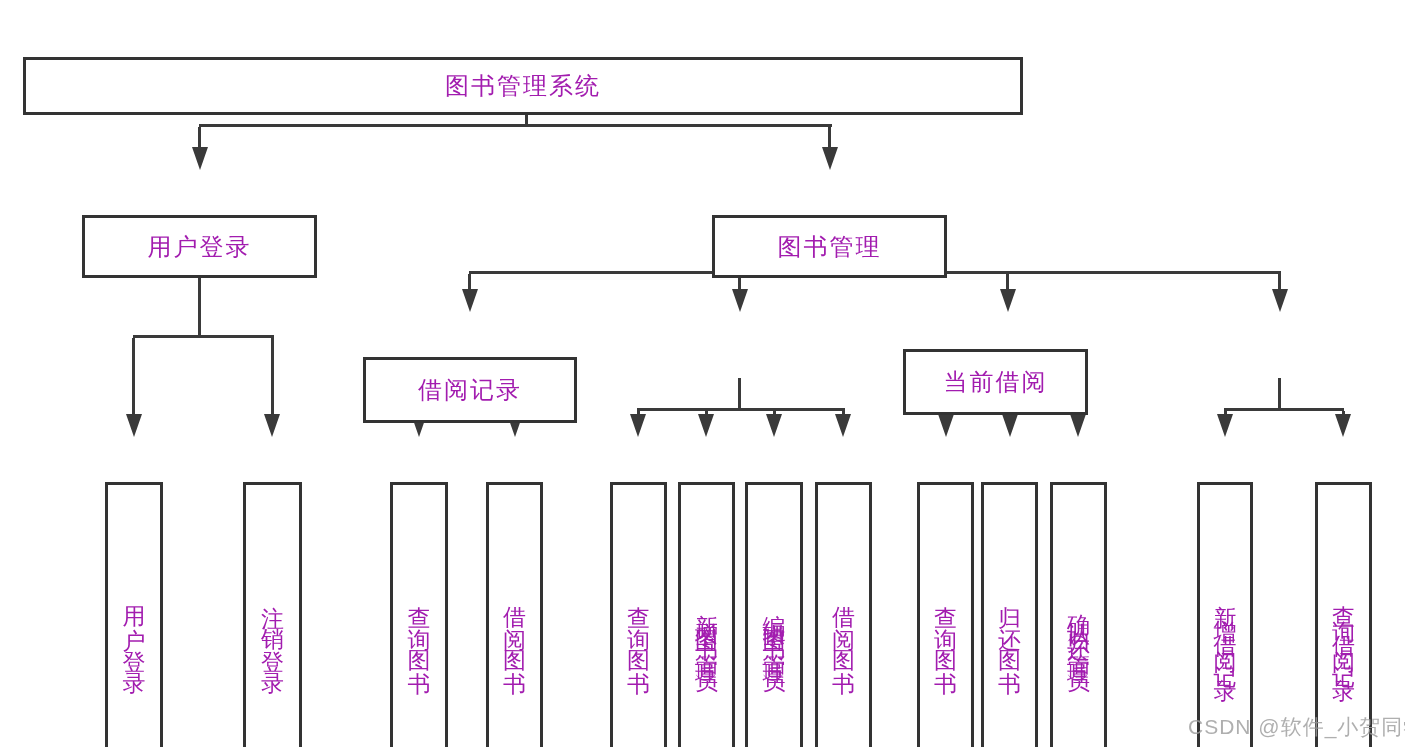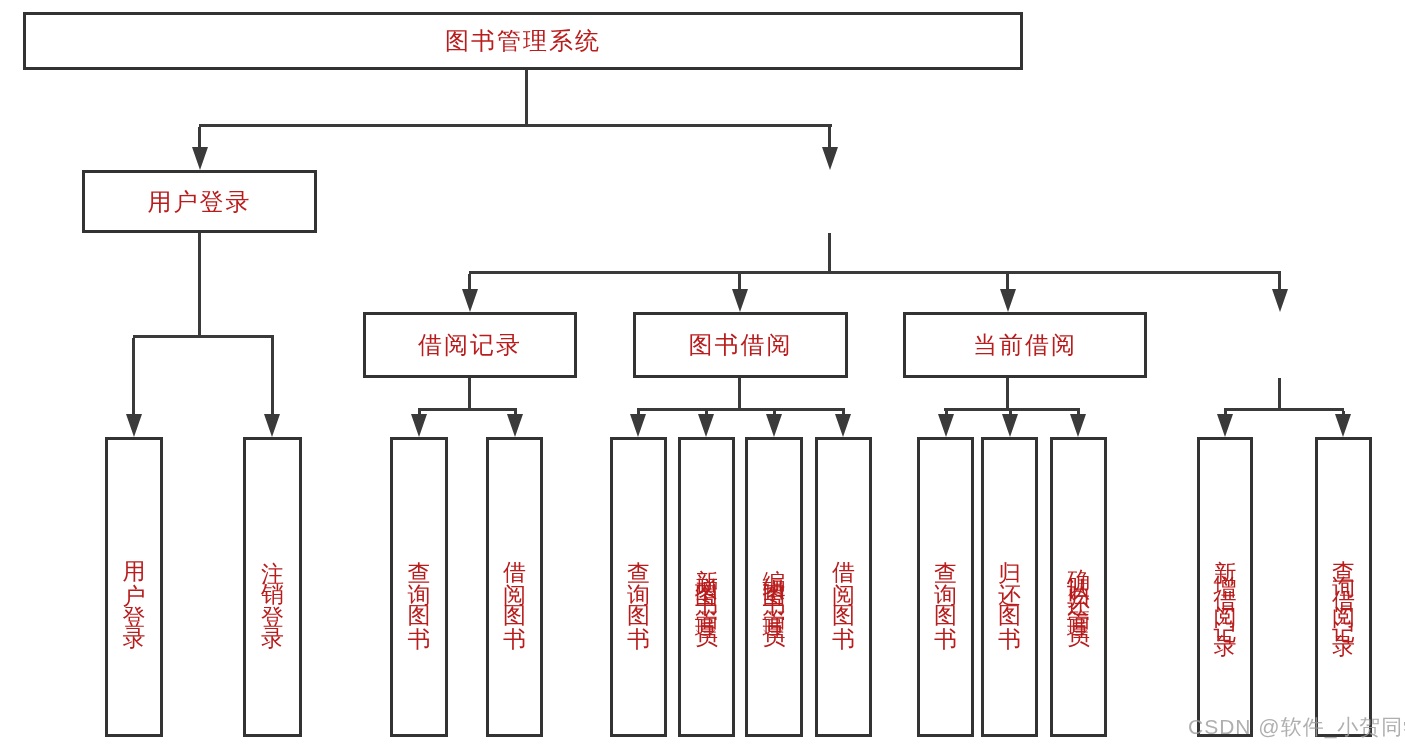--- a/index.html
+++ b/index.html
@@ -3,21 +3,21 @@
 <meta charset="utf-8">
 <style>
   html,body{margin:0;padding:0;background:#fff;}
   .stage{
     position:relative;width:1405px;height:747px;background:#ffffff;
     font-family:"Liberation Sans",sans-serif;overflow:hidden;
   }
   .box{
     position:absolute;box-sizing:border-box;border:3px solid #333333;background:#ffffff;
     display:flex;align-items:center;justify-content:center;
-    color:#b91c1c;font-size:24px;letter-spacing:2px;line-height:1;
+    color:#a21caf;font-size:24px;letter-spacing:2px;line-height:1;margin-top:45px;
   }
   .vbox{
     writing-mode:vertical-rl;text-orientation:mixed;
     font-size:23px;letter-spacing:22px;
   }
   .ls-b{letter-spacing:15px;}
   .ls-c{letter-spacing:8px;}
   .hline,.vline{position:absolute;background:#3a3a3a;}
   .arrow{
     position:absolute;width:0;height:0;
@@ -91,24 +91,24 @@
   <div class="arrow" style="left:1070px;top:414px;"></div>
 
   <div class="vline" style="left:1224px;top:411px;width:3px;height:6px;"></div>
   <div class="arrow" style="left:1217px;top:414px;"></div>
   <div class="vline" style="left:1342px;top:411px;width:3px;height:6px;"></div>
   <div class="arrow" style="left:1335px;top:414px;"></div>
 
   <div class="box" style="left:23px;top:12px;width:1000px;height:58px;">图书管理系统</div>
 
   <div class="box" style="left:82px;top:170px;width:235px;height:63px;">用户登录</div>
+  <div class="box" style="left:712px;top:170px;width:235px;height:63px;">图书管理</div>
 
   <div class="box" style="left:363px;top:312px;width:214px;height:66px;">借阅记录</div>
-  <div class="box" style="left:633px;top:312px;width:215px;height:66px;">图书借阅</div>
-  <div class="box" style="left:903px;top:312px;width:244px;height:66px;">当前借阅</div>
+  <div class="box" style="left:903px;top:304px;width:185px;height:66px;">当前借阅</div>
 
   <div class="box vbox" style="left:105px;top:437px;width:58px;height:300px;">用户登录</div>
   <div class="box vbox" style="left:243px;top:437px;width:59px;height:300px;">注销登录</div>
 
   <div class="box vbox" style="left:390px;top:437px;width:58px;height:300px;">查询图书</div>
   <div class="box vbox" style="left:486px;top:437px;width:57px;height:300px;">借阅图书</div>
 
   <div class="box vbox" style="left:610px;top:437px;width:57px;height:300px;">查询图书</div>
   <div class="box vbox ls-c" style="left:678px;top:437px;width:57px;height:300px;">新增图书（管理员）</div>
   <div class="box vbox ls-c" style="left:745px;top:437px;width:58px;height:300px;">编辑图书（管理员）</div>

